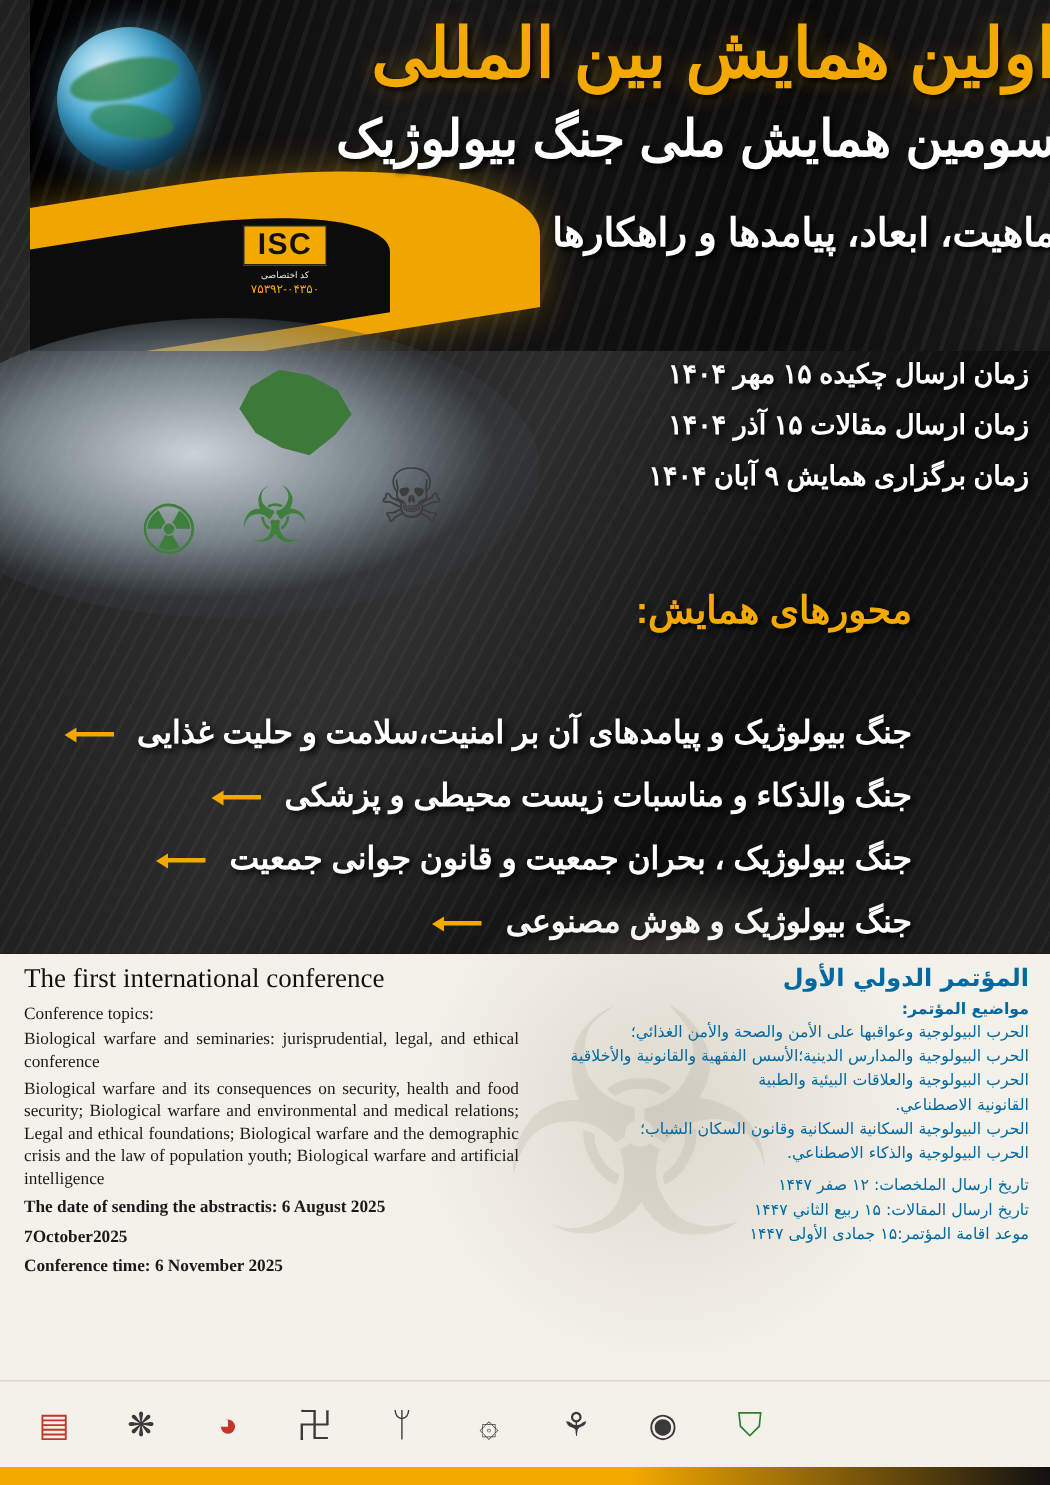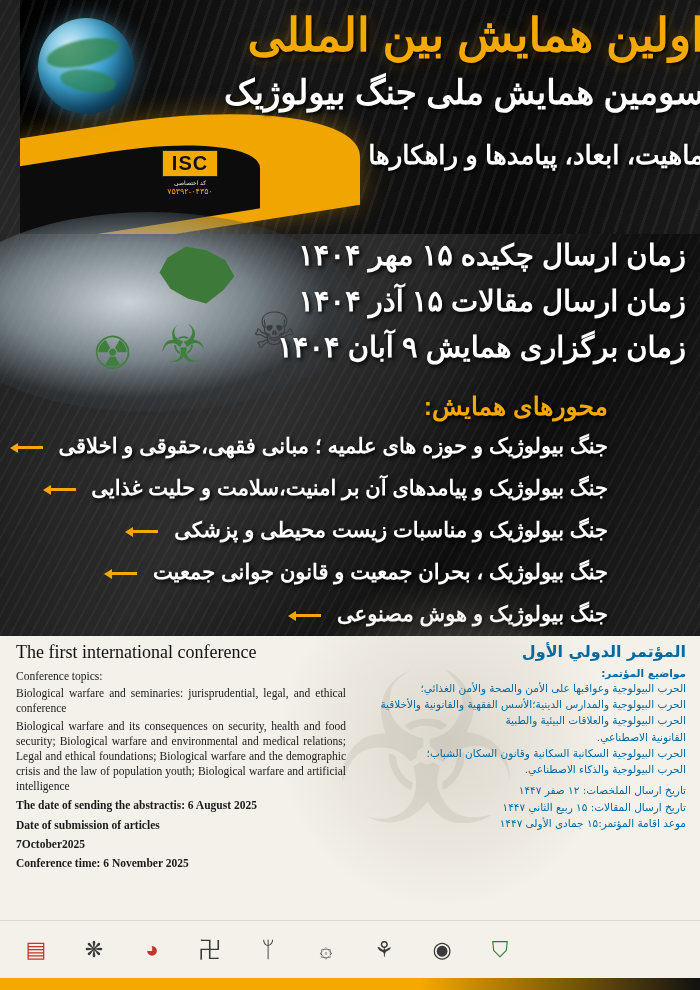--- a/index.html
+++ b/index.html
@@ -107,21 +107,21 @@
   .hazard,.radiation,.skull{
     position:absolute;color:#3f7f3c;
   }
   .hazard{left:160px;top:96px;font-size:52px;line-height:1;}
   .radiation{left:92px;top:108px;font-size:46px;line-height:1;}
   .skull{left:252px;top:84px;font-size:50px;line-height:1;color:#3c3c3c;}
   .dates{
     position:absolute;right:14px;top:16px;text-align:right;direction:rtl;
   }
   .dates div{
-    color:#ffffff;font-size:29px;font-weight:bold;margin-bottom:12px;
+    color:#ffffff;font-size:18px;font-weight:bold;margin-bottom:12px;
     text-shadow:2px 2px 4px #000;
   }
   
   .topics{
     position:absolute;top:392px;left:0;width:624px;height:240px;direction:rtl;
   }
   .topics-title{
     position:absolute;right:16px;top:0;color:#f3a900;font-size:25px;font-weight:bold;
     text-shadow:2px 2px 4px #000;
   }
@@ -228,30 +228,26 @@
     <div class="dates">
       <div>زمان ارسال چکیده  ۱۵ مهر ۱۴۰۴</div>
       <div>زمان ارسال مقالات  ۱۵ آذر ۱۴۰۴</div>
       <div>زمان برگزاری همایش ۹ آبان ۱۴۰۴</div>
     </div>
   </div>
 
   <div class="topics">
     <div class="topics-title">محورهای همایش:</div>
 
-    <div class="topic t0">
-      <span>جنگ بیولوژیک و حوزه های علمیه ؛ مبانی فقهی،حقوقی و اخلاقی</span>
-      <span class="arrow"></span>
-    </div>
     <div class="topic t1">
       <span>جنگ بیولوژیک و پیامدهای آن بر امنیت،سلامت و حلیت غذایی</span>
       <span class="arrow"></span>
     </div>
     <div class="topic t2">
-      <span>جنگ بیولوژیک و مناسبات زیست محیطی و پزشکی</span>
+      <span>جنگ والذكاء و مناسبات زیست محیطی و پزشکی</span>
       <span class="arrow"></span>
     </div>
     <div class="topic t3">
       <span>جنگ بیولوژیک ، بحران جمعیت و قانون جوانی جمعیت</span>
       <span class="arrow"></span>
     </div>
     <div class="topic t4">
       <span>جنگ بیولوژیک و هوش مصنوعی</span>
       <span class="arrow"></span>
     </div>
@@ -260,21 +256,20 @@
   <div class="panel">
     <div class="bgring"></div>
     <div class="bghaz">☣</div>
 
     <div class="en">
       <h2>The first international conference</h2>
       <p>Conference topics:</p>
       <p>Biological warfare and seminaries: jurisprudential, legal, and ethical conference</p>
       <p>Biological warfare and its consequences on security, health and food security; Biological warfare and environmental and medical relations; Legal and ethical foundations; Biological warfare and the demographic crisis and the law of population youth; Biological warfare and artificial intelligence</p>
       <p class="b">The date of  sending the abstractis: 6 August 2025</p>
-      <p class="b">Date of submission of articles</p>
       <p class="b">7October2025</p>
       <p class="b">Conference time: 6 November 2025</p>
     </div>
 
     <div class="ar">
       <h2>المؤتمر الدولي الأول</h2>
       <div class="lbl">مواضيع المؤتمر:</div>
       <p>الحرب البيولوجية وعواقبها على الأمن والصحة والأمن الغذائي؛</p>
       <p>الحرب البيولوجية والمدارس الدينية؛الأسس الفقهية والقانونية والأخلاقية</p>
       <p>الحرب البيولوجية والعلاقات البيئية والطبية</p>

